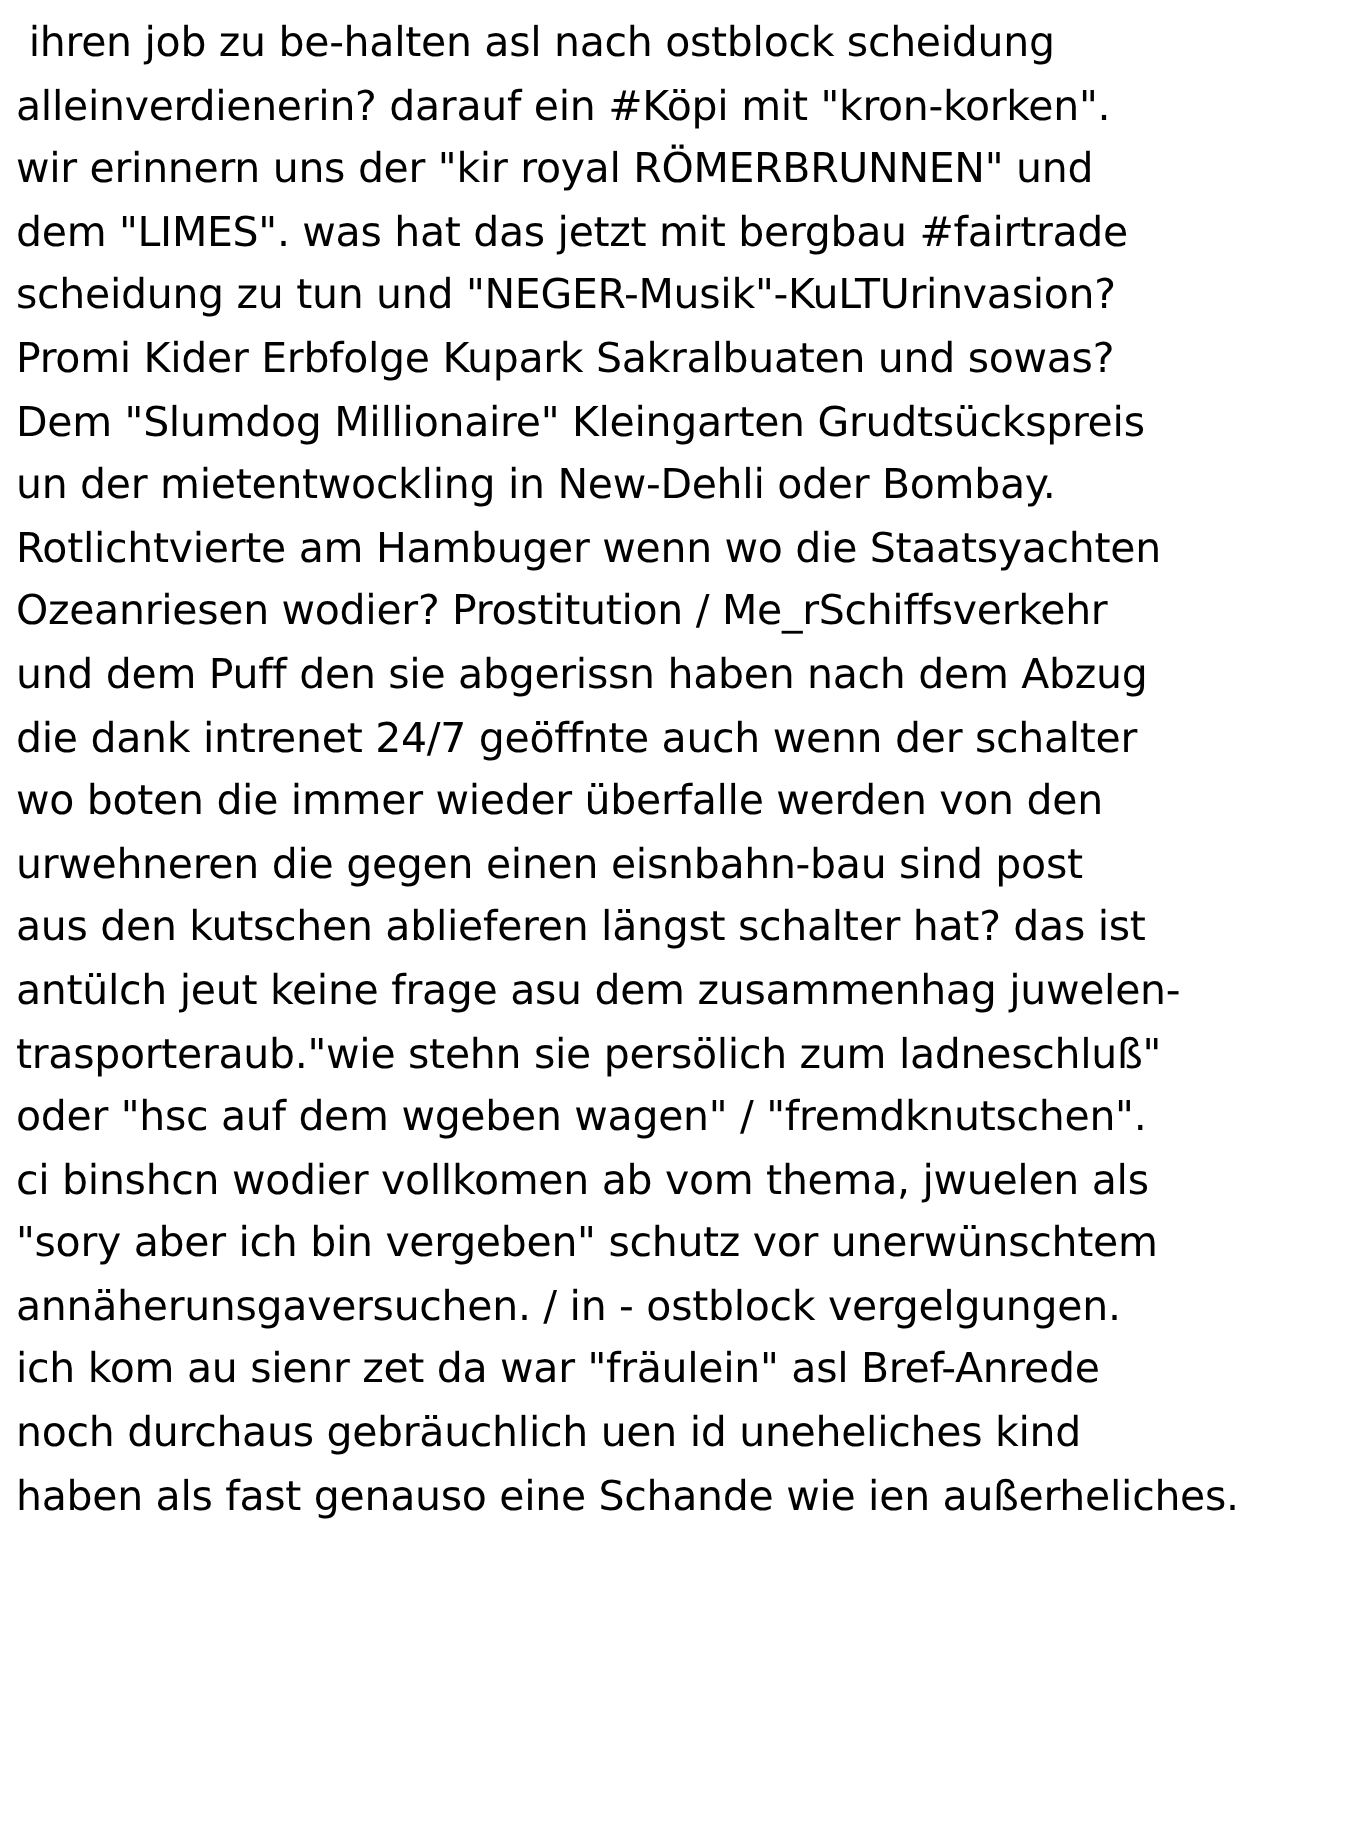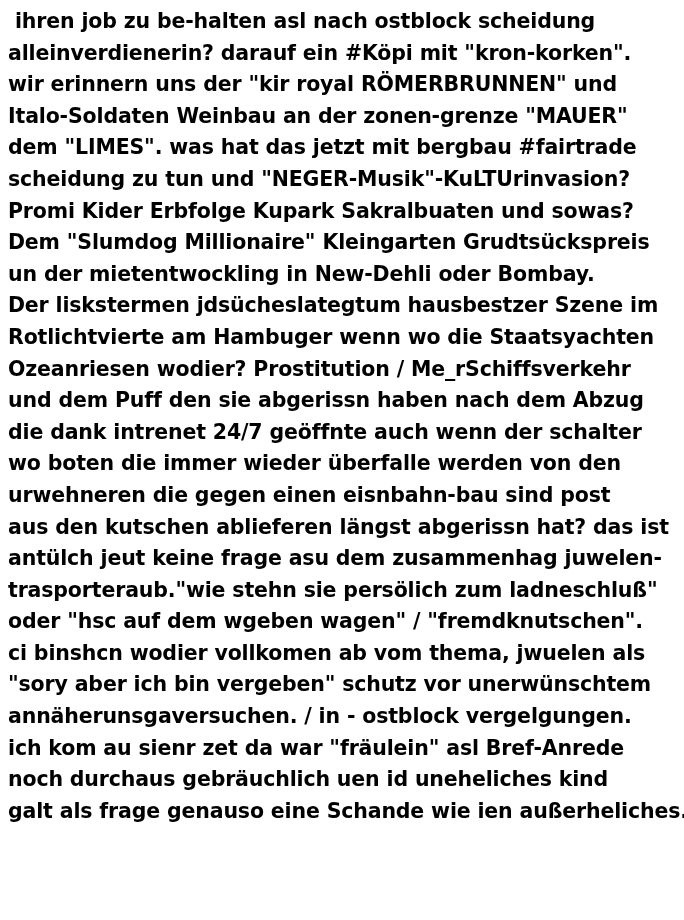--- a/index.html
+++ b/index.html
@@ -10,55 +10,52 @@
   body {
     width: 684px;
     height: 920px;
     overflow: hidden;
     font-family: "DejaVu Sans", sans-serif;
   }
   #text-block {
     padding: 6px 8px 0 8px;
     box-sizing: border-box;
     width: 684px;
-    font-weight: bold;
   }
   .line {
     font-family: "DejaVu Sans", sans-serif;
     font-size: 20.5px;
     line-height: 31.6px;
     color: #000000;
     white-space: pre;
     letter-spacing: -0.15px;
     word-spacing: 0px;
   }
 </style>
 </head>
 <body>
 
 <div id="text-block">
   <div class="line"> ihren job zu be-halten asl nach ostblock scheidung</div>
   <div class="line">alleinverdienerin? darauf ein #Köpi mit "kron-korken".</div>
   <div class="line">wir erinnern uns der "kir royal RÖMERBRUNNEN" und</div>
-  <div class="line">Italo-Soldaten Weinbau an der zonen-grenze "MAUER"</div>
   <div class="line">dem "LIMES". was hat das jetzt mit bergbau #fairtrade</div>
   <div class="line">scheidung zu tun und "NEGER-Musik"-KuLTUrinvasion?</div>
   <div class="line">Promi Kider Erbfolge Kupark Sakralbuaten und sowas?</div>
   <div class="line">Dem "Slumdog Millionaire" Kleingarten Grudtsückspreis</div>
   <div class="line">un der mietentwockling in New-Dehli oder Bombay.</div>
-  <div class="line">Der liskstermen jdsücheslategtum hausbestzer Szene im</div>
   <div class="line">Rotlichtvierte am Hambuger wenn wo die Staatsyachten</div>
   <div class="line">Ozeanriesen wodier? Prostitution / Me_rSchiffsverkehr</div>
   <div class="line">und dem Puff den sie abgerissn haben nach dem Abzug</div>
   <div class="line">die dank intrenet 24/7 geöffnte auch wenn der schalter</div>
   <div class="line">wo boten die immer wieder überfalle werden von den</div>
   <div class="line">urwehneren die gegen einen eisnbahn-bau sind post</div>
-  <div class="line">aus den kutschen ablieferen längst abgerissn hat? das ist</div>
+  <div class="line">aus den kutschen ablieferen längst schalter hat? das ist</div>
   <div class="line">antülch jeut keine frage asu dem zusammenhag juwelen-</div>
   <div class="line">trasporteraub."wie stehn sie persölich zum ladneschluß"</div>
   <div class="line">oder "hsc auf dem wgeben wagen" / "fremdknutschen".</div>
   <div class="line">ci binshcn wodier vollkomen ab vom thema, jwuelen als</div>
   <div class="line">"sory aber ich bin vergeben" schutz vor unerwünschtem</div>
   <div class="line">annäherunsgaversuchen. / in - ostblock vergelgungen.</div>
   <div class="line">ich kom au sienr zet da war "fräulein" asl Bref-Anrede</div>
   <div class="line">noch durchaus gebräuchlich uen id uneheliches kind</div>
-  <div class="line">galt als frage genauso eine Schande wie ien außerheliches.</div>
+  <div class="line">haben als fast genauso eine Schande wie ien außerheliches.</div>
 </div>
 
 </body></html>

